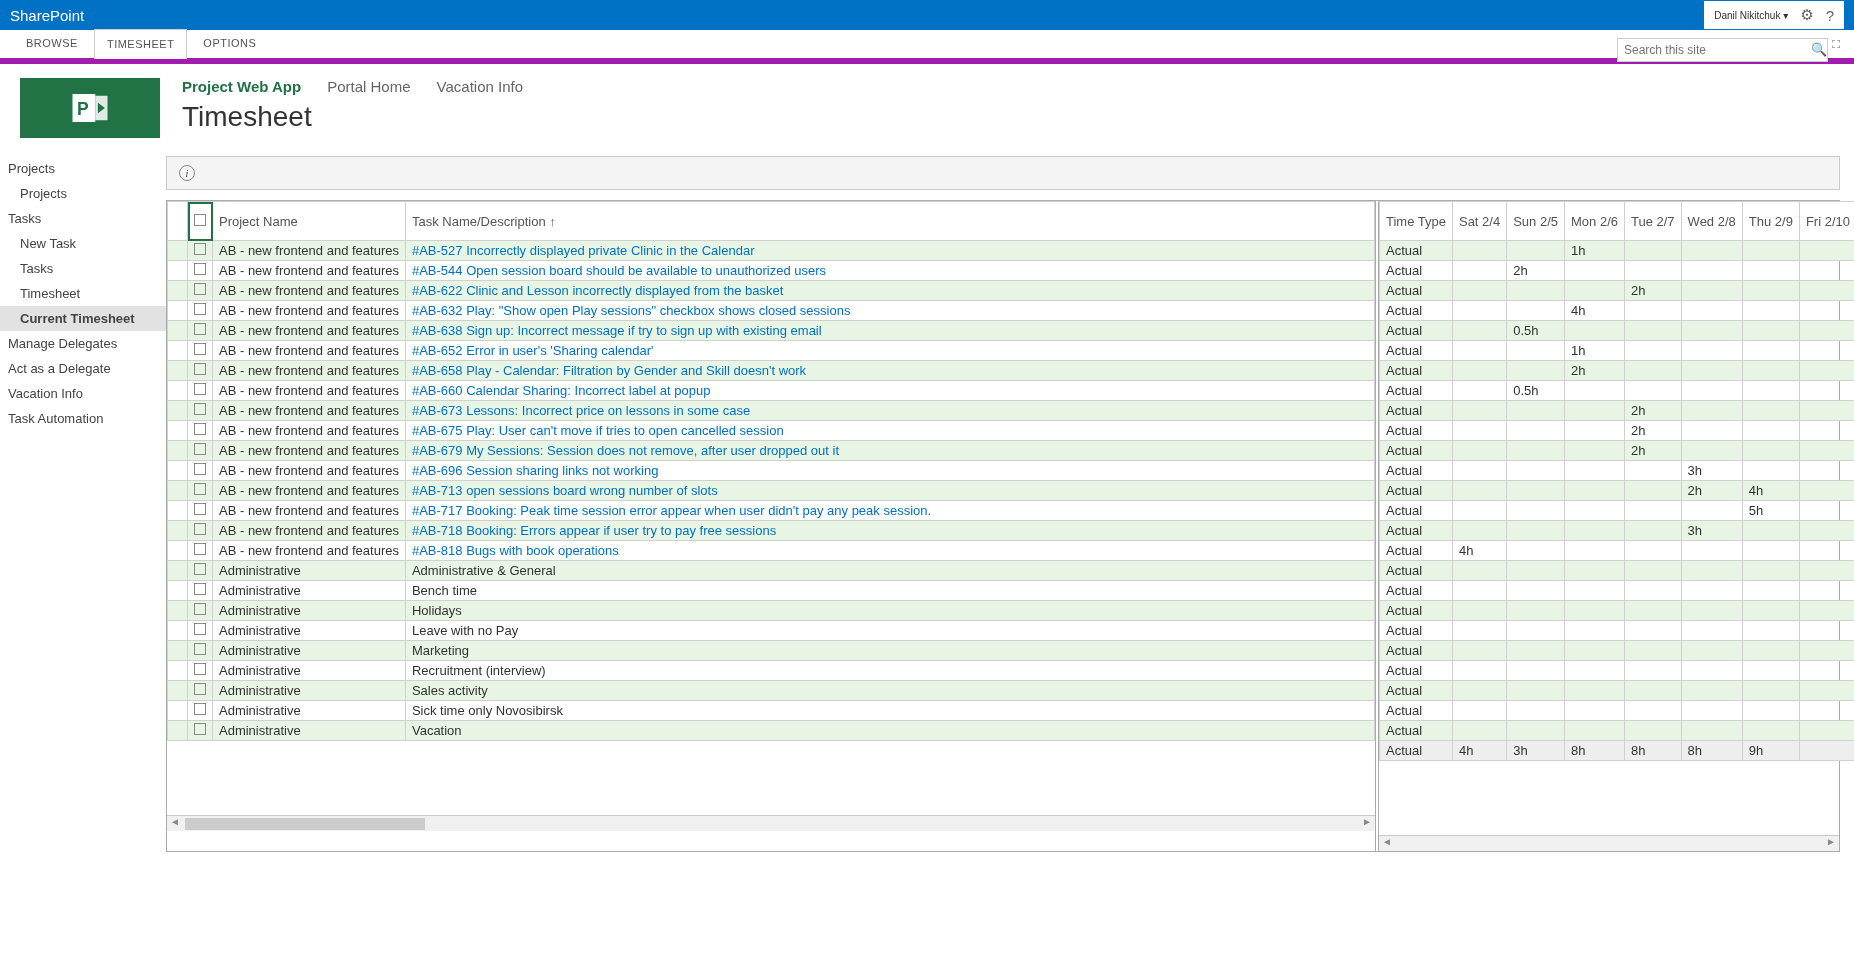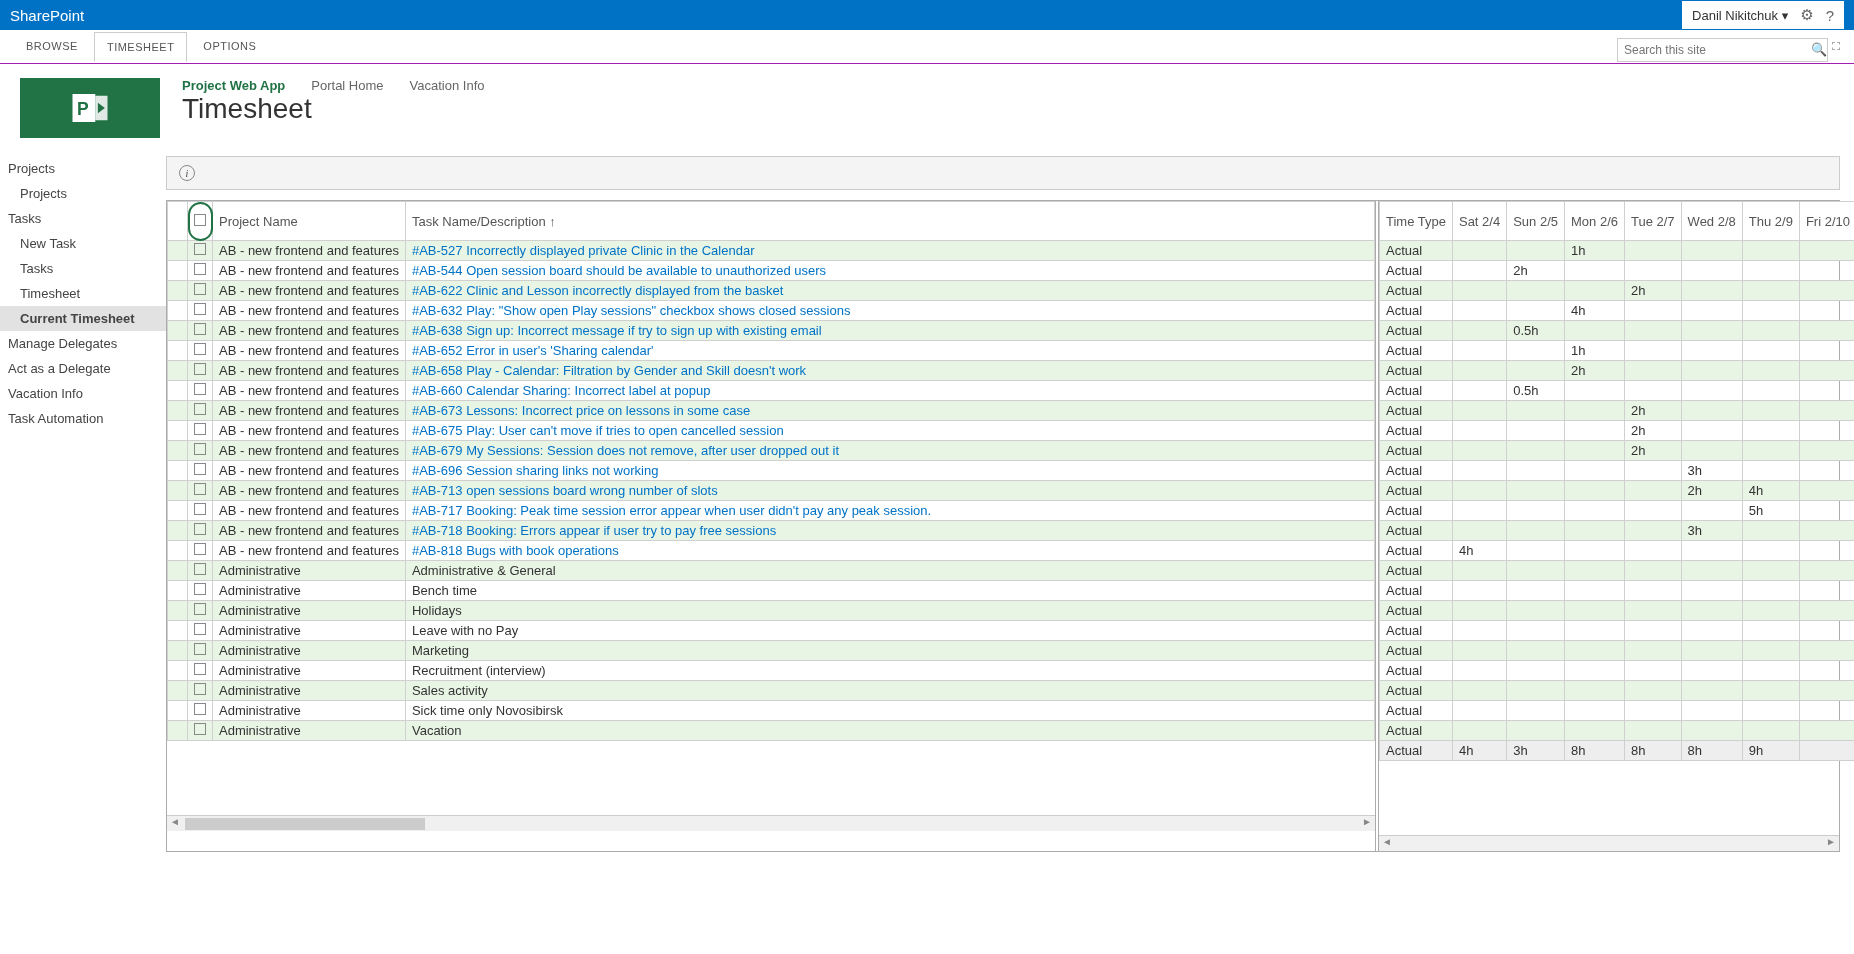--- a/index.html
+++ b/index.html
@@ -1,52 +1,52 @@
 <!DOCTYPE html>
 <html><head>
 <meta charset="utf-8">
 <style>
 * { box-sizing: border-box; margin: 0; padding: 0; }
 body { font-family: "Segoe UI", Arial, sans-serif; font-size: 13px; color: #333; background: #fff; }
 .suitebar { background: #0072c6; color: #fff; height: 30px; display: flex; align-items: center; justify-content: space-between; padding: 0 10px; }
 .suitebar-left { font-size: 15px; }
 .suitebar-right { display: flex; align-items: center; gap: 12px; background: #fff; color: #333; height: 28px; padding: 0 10px; }
 .suitebar-right .icon { font-size: 15px; color: #666; cursor: pointer; }
-.username { font-size: 13px; }
-.ribbon { height: 34px; border-bottom: 1px solid #a21caf; display: flex; align-items: center; justify-content: space-between; padding: 0 14px; }
+.username { font-size: 10px; }
+.ribbon { height: 34px; border-bottom: 6px solid #a21caf; display: flex; align-items: center; justify-content: space-between; padding: 0 14px; }
 .ribbon-tabs { display: flex; gap: 4px; }
 .ribbon-tab { padding: 8px 12px; font-size: 11px; color: #555; cursor: pointer; letter-spacing: 0.5px; }
 .ribbon-tab.active { border: 1px solid #ccc; border-bottom-color: #fff; background: #fff; }
 .ribbon-actions { display: flex; gap: 16px; font-size: 11px; color: #666; }
 .ribbon-actions span { cursor: pointer; display: flex; align-items: center; gap: 4px; }
 .header-area { display: flex; padding: 14px 20px 4px 20px; align-items: flex-start; }
 .site-logo { width: 140px; height: 60px; background: #217346; display: flex; align-items: center; justify-content: center; }
 .site-logo svg { width: 42px; height: 42px; }
 .header-right { flex: 1; margin-left: 22px; }
-.topnav { display: flex; gap: 26px; font-size: 13px; }
+.topnav { display: flex; gap: 26px; font-size: 15px; margin-bottom: 6px; }
 .topnav a { color: #666; text-decoration: none; cursor: pointer; }
 .topnav a.active { color: #217346; font-weight: 600; }
 .page-title { font-size: 28px; font-weight: 300; color: #333; }
 .search-box { float: right; margin-top: -40px; margin-right: 6px; }
 .search-box input { border: 1px solid #ccc; padding: 4px 24px 4px 6px; width: 211px; font-size: 12px; }
 .search-box .sicon { margin-left: -20px; color: #666; }
 .body-area { display: flex; padding: 0 14px 10px 0; }
 .leftnav { width: 166px; padding-top: 14px; font-size: 13px; }
 .leftnav .nav-item { padding: 5px 8px; cursor: pointer; color: #444; }
 .leftnav .nav-sub { padding-left: 20px; }
 .leftnav .nav-item.current { background: #e2e2e2; font-weight: 600; }
 .content { flex: 1; padding-top: 14px; }
 .statusbar { border: 1px solid #ccc; background: #f4f4f4; padding: 8px 12px; font-size: 13px; color: #444; display: flex; align-items: center; gap: 8px; margin-bottom: 10px; }
 .statusbar .info-icon { display: inline-flex; width: 16px; height: 16px; border: 1px solid #888; border-radius: 50%; align-items: center; justify-content: center; font-size: 10px; font-style: italic; font-family: serif; }
 .grid-wrap { display: flex; border: 1px solid #ababab; }
 .grid-left { flex: 1; border-right: 4px double #ababab; overflow: hidden; }
 .grid-right { width: 460px; }
 table { border-collapse: collapse; width: 100%; }
 th, td { border: 1px solid #d0d0d0; padding: 2px 6px; font-size: 13px; text-align: left; white-space: nowrap; height: 20px; }
-th { background: #fff; font-weight: 400; color: #555; height: 39px; border-radius: 13px; }
+th { background: #fff; font-weight: 400; color: #555; height: 39px; }
 td.link { color: #0072c6; cursor: pointer; }
 tr.alt td { background: #e8f5e5; }
 tr.totals td { background: #eee; }
 .chk { width: 12px; height: 12px; border: 1px solid #888; display: inline-block; }
 .col-expand { width: 20px; text-align: center; }
 .col-chk { width: 24px; text-align: center; }
 .col-proj { width: 178px; }
 .col-task { }
 .grid-right th, .grid-right td { text-align: left; }
 .grid-right .tt { width: 104px; }

